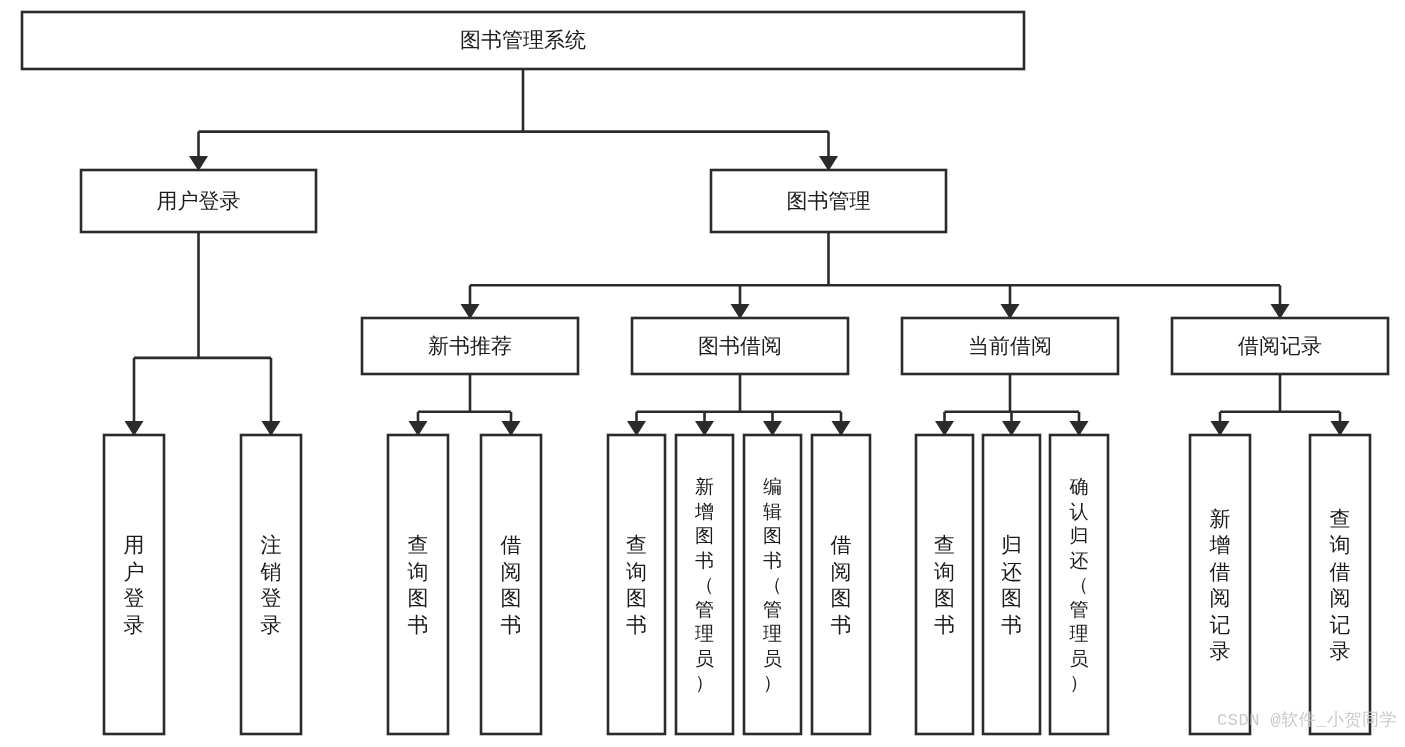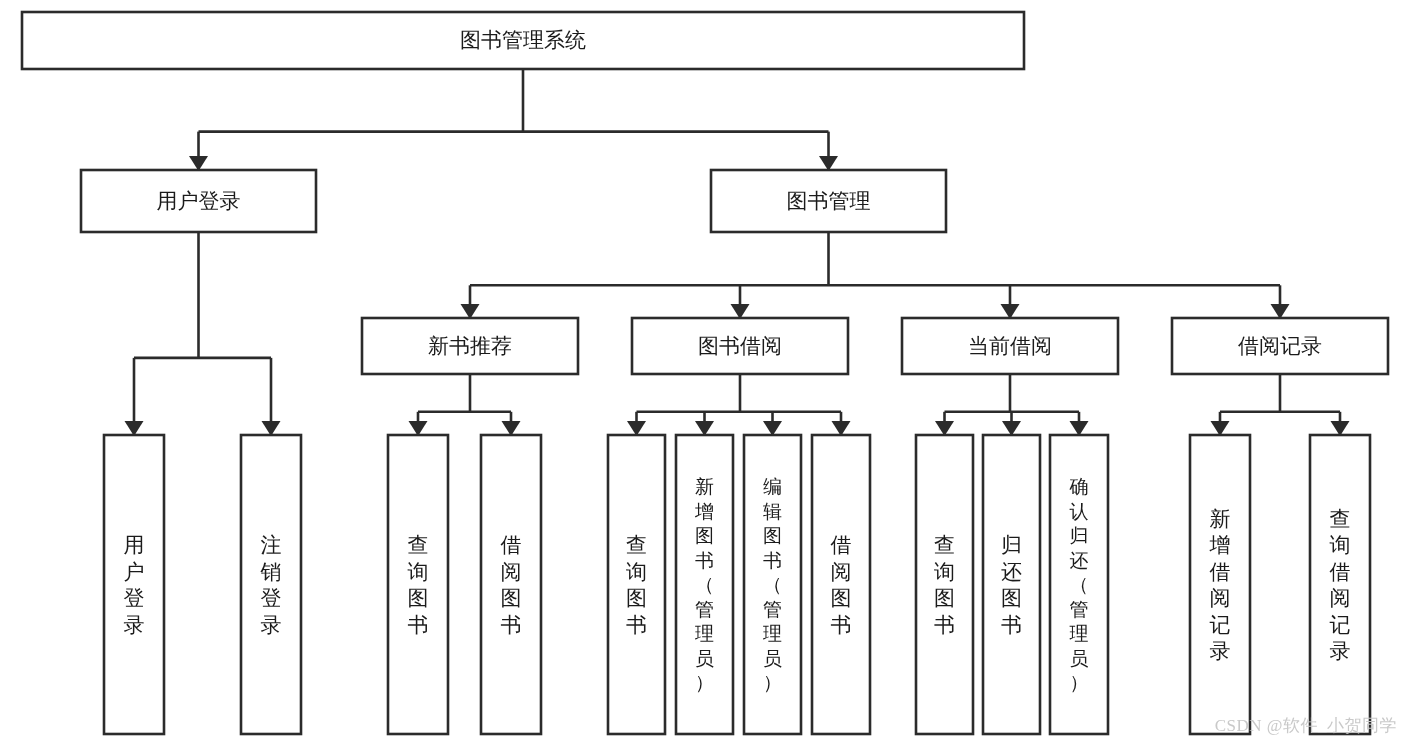--- a/index.html
+++ b/index.html
@@ -53,22 +53,22 @@
     fill: none;
     stroke-linecap: butt;
   }
   .arrow-head {
     fill: #2b2b2b;
     stroke: none;
   }
   .watermark {
     position: absolute;
     right: 8px;
-    bottom: 10px;
-    font-family: Liberation Serif, serif;
+    bottom: 16px;
+    font-family: Liberation Mono, monospace;
     font-size: 17px;
     color: #c9c9c9;
     letter-spacing: 0.5px;
     white-space: nowrap;
     user-select: none;
   }
 </style>
 </head>
 <body>
 

